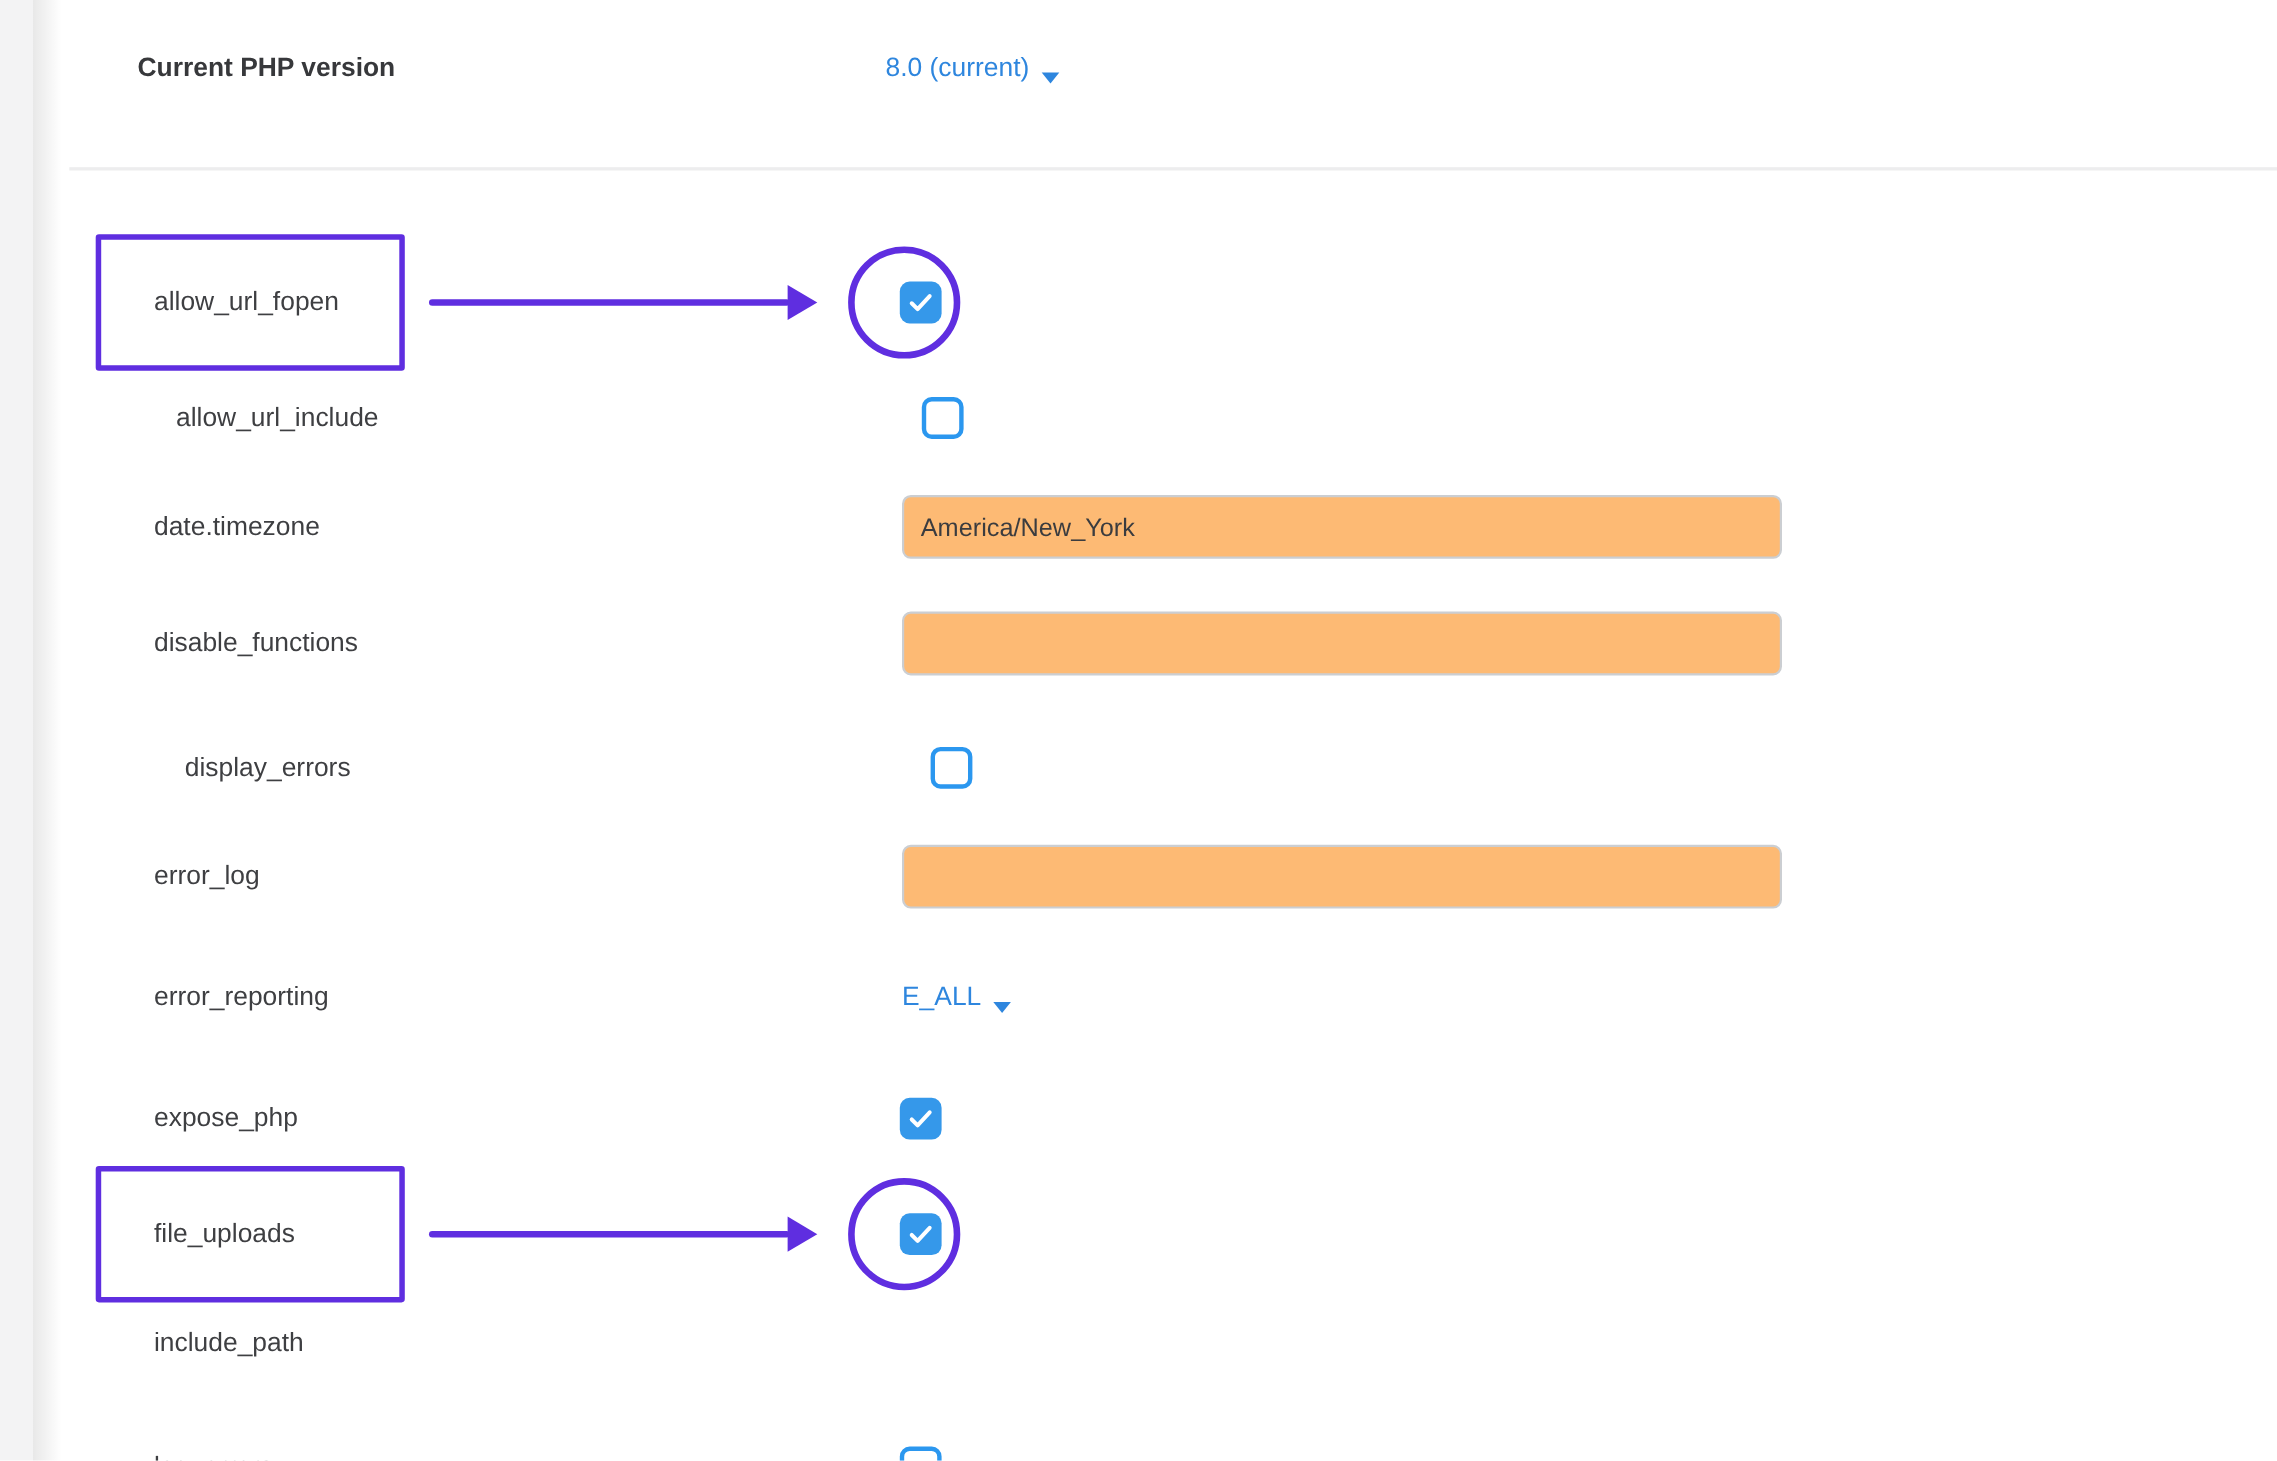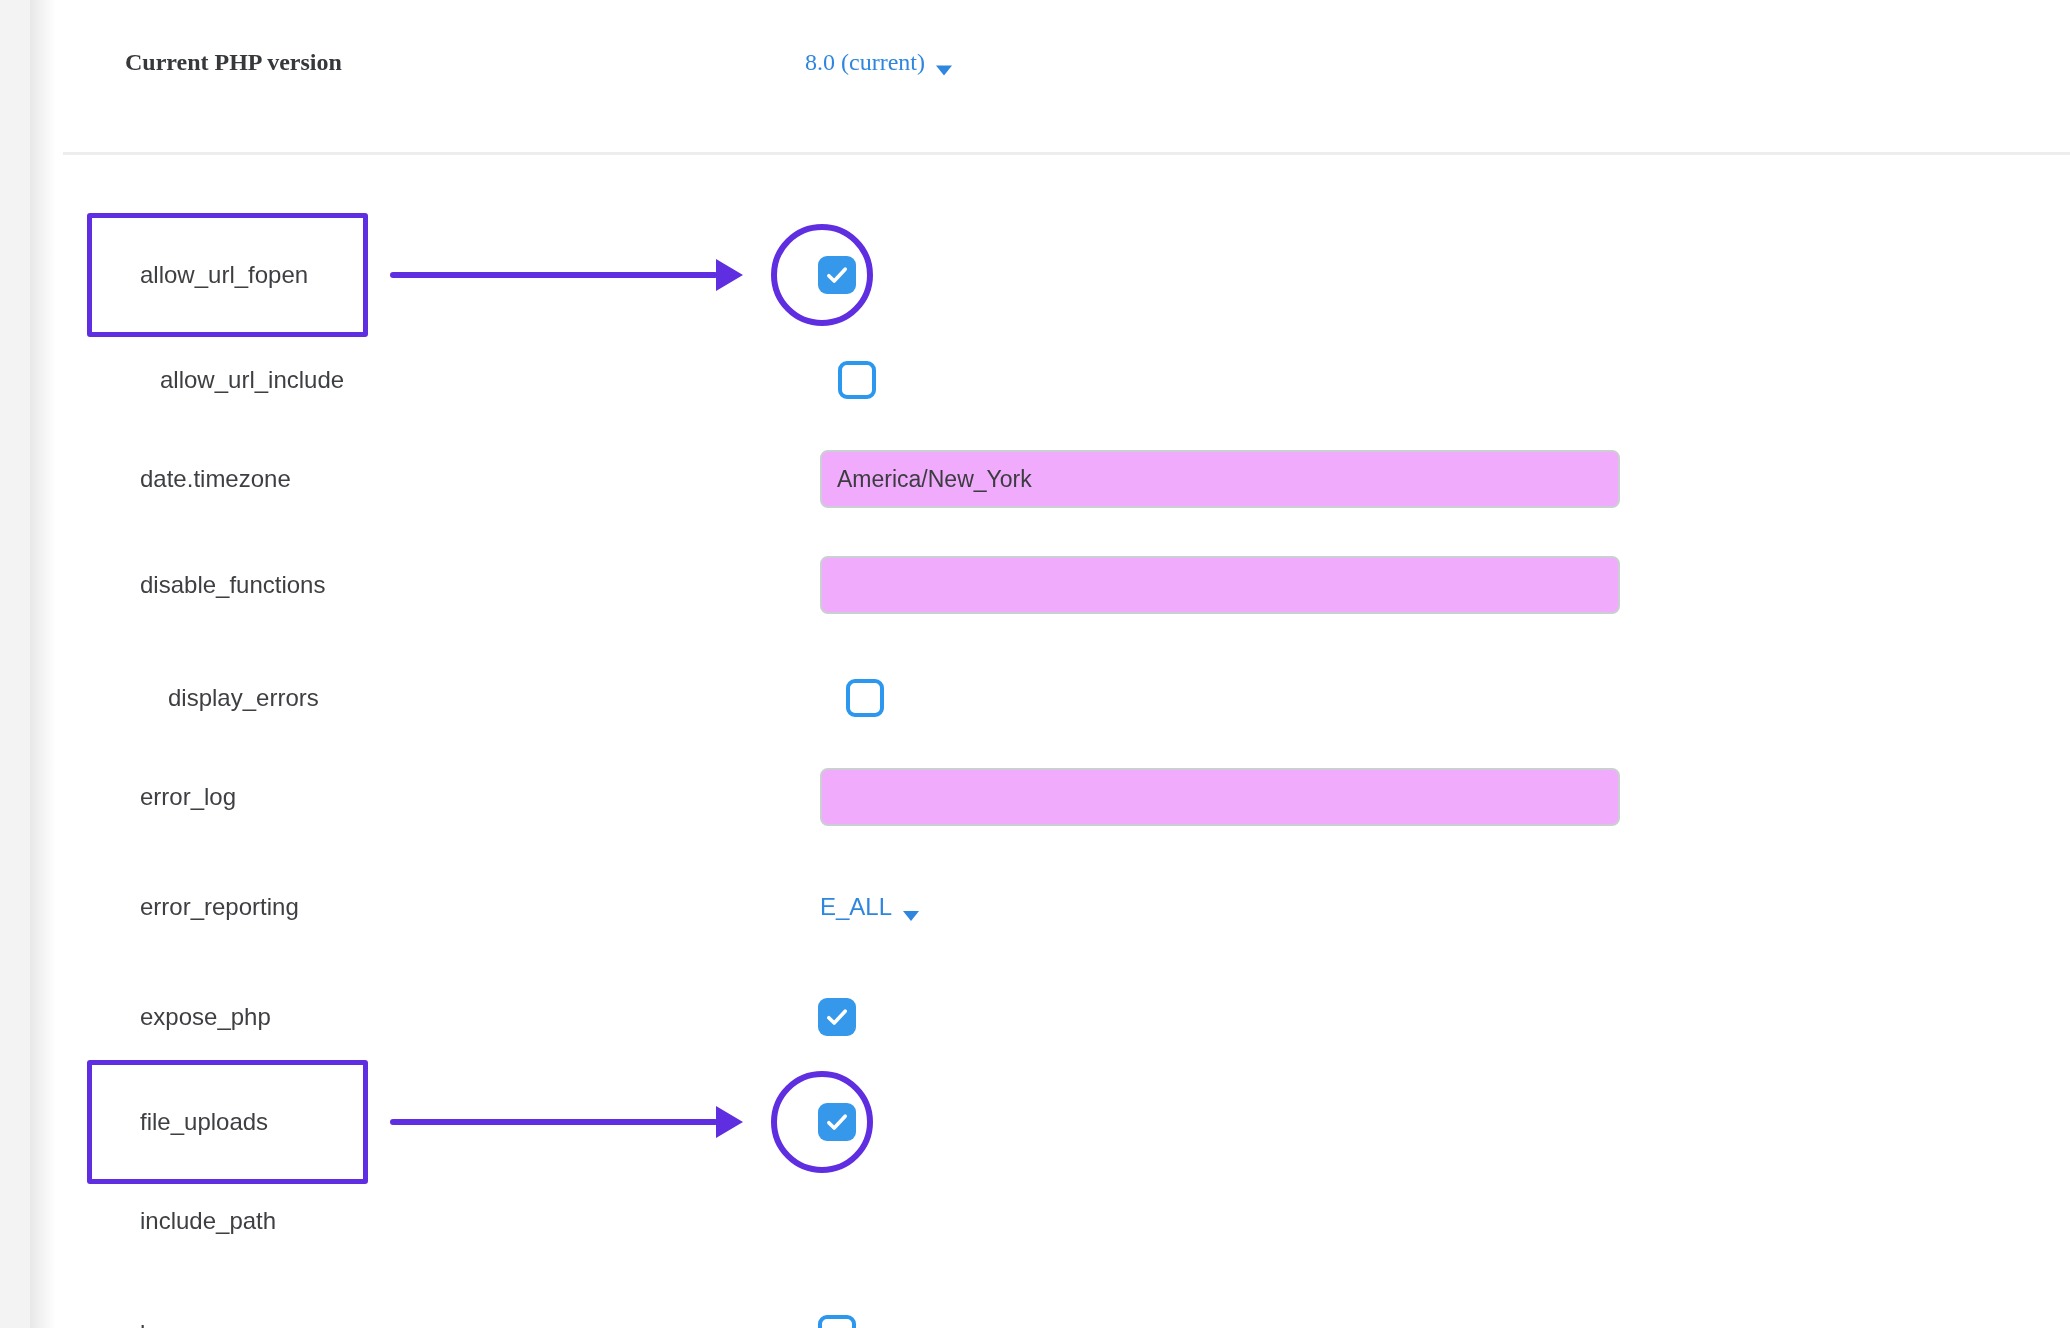--- a/index.html
+++ b/index.html
@@ -3,21 +3,21 @@
 <meta charset="utf-8">
 <style>
   html,body{margin:0;padding:0;background:#fff;}
   .canvas{
     position:relative;width:2070px;height:1328px;background:#ffffff;
     overflow:hidden;font-family:"Liberation Sans",sans-serif;
   }
   .left-rail{position:absolute;left:0;top:0;width:30px;height:100%;background:var(--rail-gray,#f3f3f4);}
   .rail-shadow{position:absolute;left:30px;top:0;width:26px;height:100%;
     background:linear-gradient(to right,rgba(0,0,0,0.09),rgba(0,0,0,0));}
-  .header-row{position:absolute;left:0;top:0;width:100%;height:124px;font-family:Liberation Serif, serif;}
+  .header-row{position:absolute;left:0;top:0;width:100%;height:124px;}
   .row-label{
     position:absolute;left:125px;top:50%;transform:translateY(-50%);
     font-size:24px;color:var(--label-text,#3e3f42);white-space:nowrap;
   }
   .header-row .row-label{top:62px;}
   .bold{font-weight:700;color:#37383b;}
   .divider{position:absolute;left:63px;top:152px;width:2007px;height:3px;background:var(--divider,#ededee);}
   .value-link{
     position:absolute;left:805px;top:50%;transform:translateY(-50%);
     display:inline-flex;align-items:flex-end;font-size:24px;color:var(--link-blue,#2e86de);
@@ -28,21 +28,21 @@
     display:inline-block;width:0;height:0;margin-left:11px;margin-top:4px;
     border-left:8px solid transparent;border-right:8px solid transparent;
     border-top:10px solid currentColor;
   }
   .setting-row{position:absolute;left:15px;width:100%;height:106px;}
   .text-input{
     position:absolute;left:805px;top:50%;transform:translateY(-50%);
     width:800px;height:58px;box-sizing:border-box;
     border:2px solid var(--input-border,#cbced2);border-radius:8px;
     font-family:"Liberation Sans",sans-serif;font-size:23px;color:#3b3c3f;
-    padding:0 0 0 15px;background:#f0abfc;outline:none;overflow:hidden;white-space:nowrap;
+    padding:0 0 0 15px;background:#fdba74;outline:none;overflow:hidden;white-space:nowrap;
   }
   .checkbox{
     position:absolute;left:803px;top:50%;transform:translateY(-50%);
     width:38px;height:38px;box-sizing:border-box;border-radius:9px;cursor:pointer;
     display:flex;align-items:center;justify-content:center;
   }
   .checkbox.unchecked{border:4px solid var(--checkbox-border-blue,#2b97ef);background:#fff;}
   .checkbox.checked{background:var(--checkbox-blue,#3598ea);}
   .checkbox svg{width:28px;height:28px;display:block;}
   

